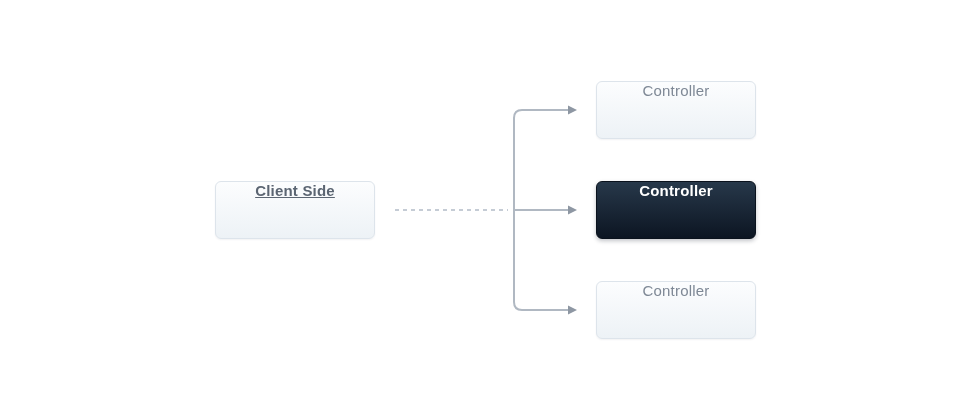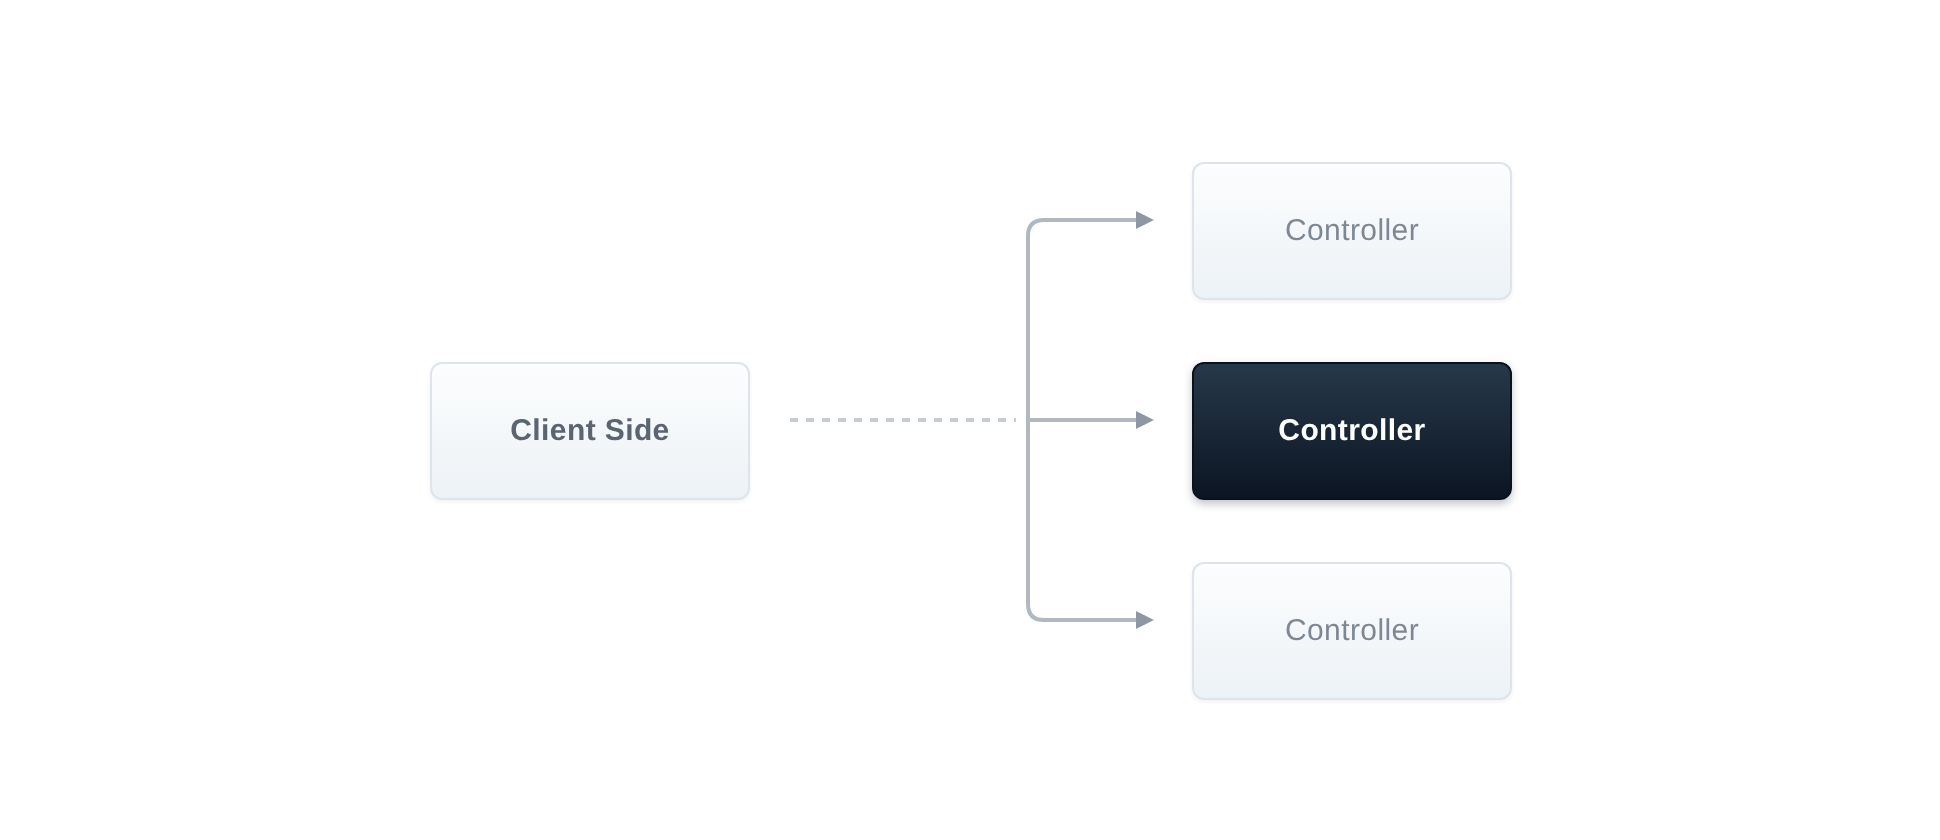--- a/index.html
+++ b/index.html
@@ -41,37 +41,38 @@
   .edge-dashed {
     fill: none;
     stroke: var(--dash);
     stroke-width: 2;
     stroke-dasharray: 4 4;
   }
   .arrowhead { fill: var(--arrow); }
   .node {
     position: absolute;
     width: 160px;
-    height: 69px;
+    height: 58px;
     border-radius: 6px;
     display: flex;
-    align-items: center;
+    align-items: flex-start;
     justify-content: center;
     font-size: 15px;
     letter-spacing: 0.2px;
   }
   .node.light {
     background: linear-gradient(180deg, var(--light-box-bg-top) 0%, var(--light-box-bg-bottom) 100%);
     border: 1px solid var(--light-box-border);
     box-shadow: 0 1px 2px rgba(30, 40, 60, 0.06);
     color: var(--light-box-text);
   }
   .node.client {
     color: var(--client-text);
     font-weight: bold;
+    text-decoration: underline;
   }
   .node.dark {
     background: linear-gradient(180deg, var(--dark-box-bg-top) 0%, var(--dark-box-bg-bottom) 100%);
     border: 1px solid #0a121d;
     box-shadow: 0 2px 4px rgba(10, 20, 35, 0.25);
     color: var(--dark-box-text);
     font-weight: bold;
   }
   .node-client     { left: 215px; top: 181px; }
   .node-ctrl-top   { left: 596px; top: 81px;  }

